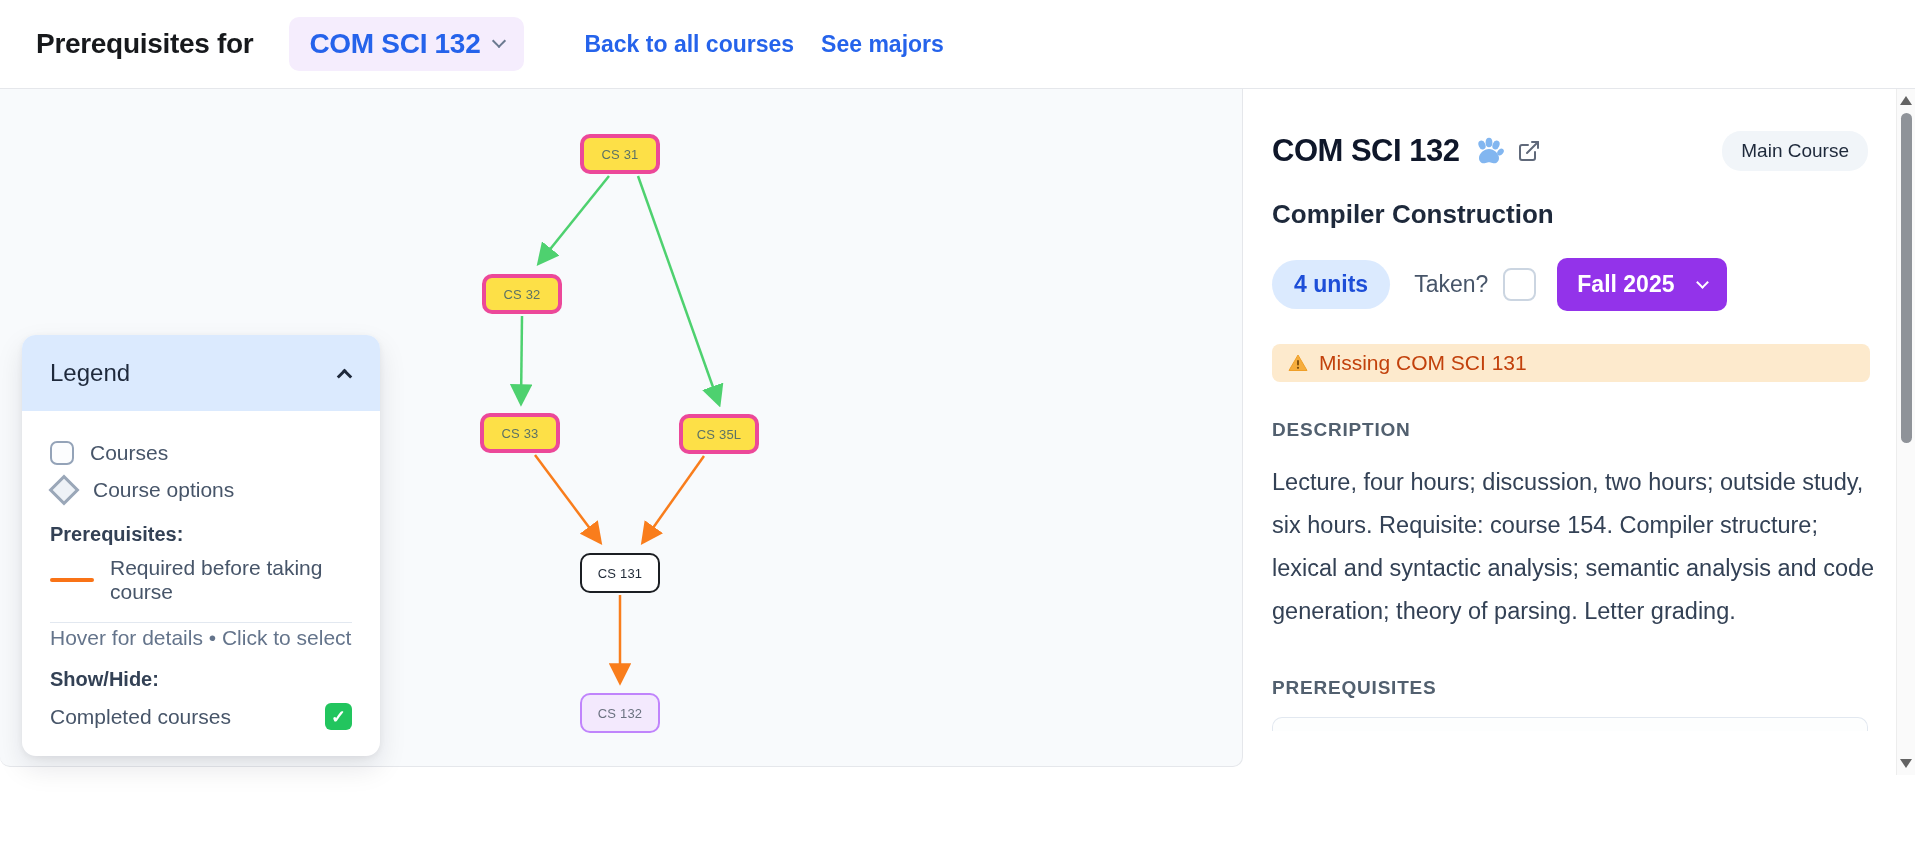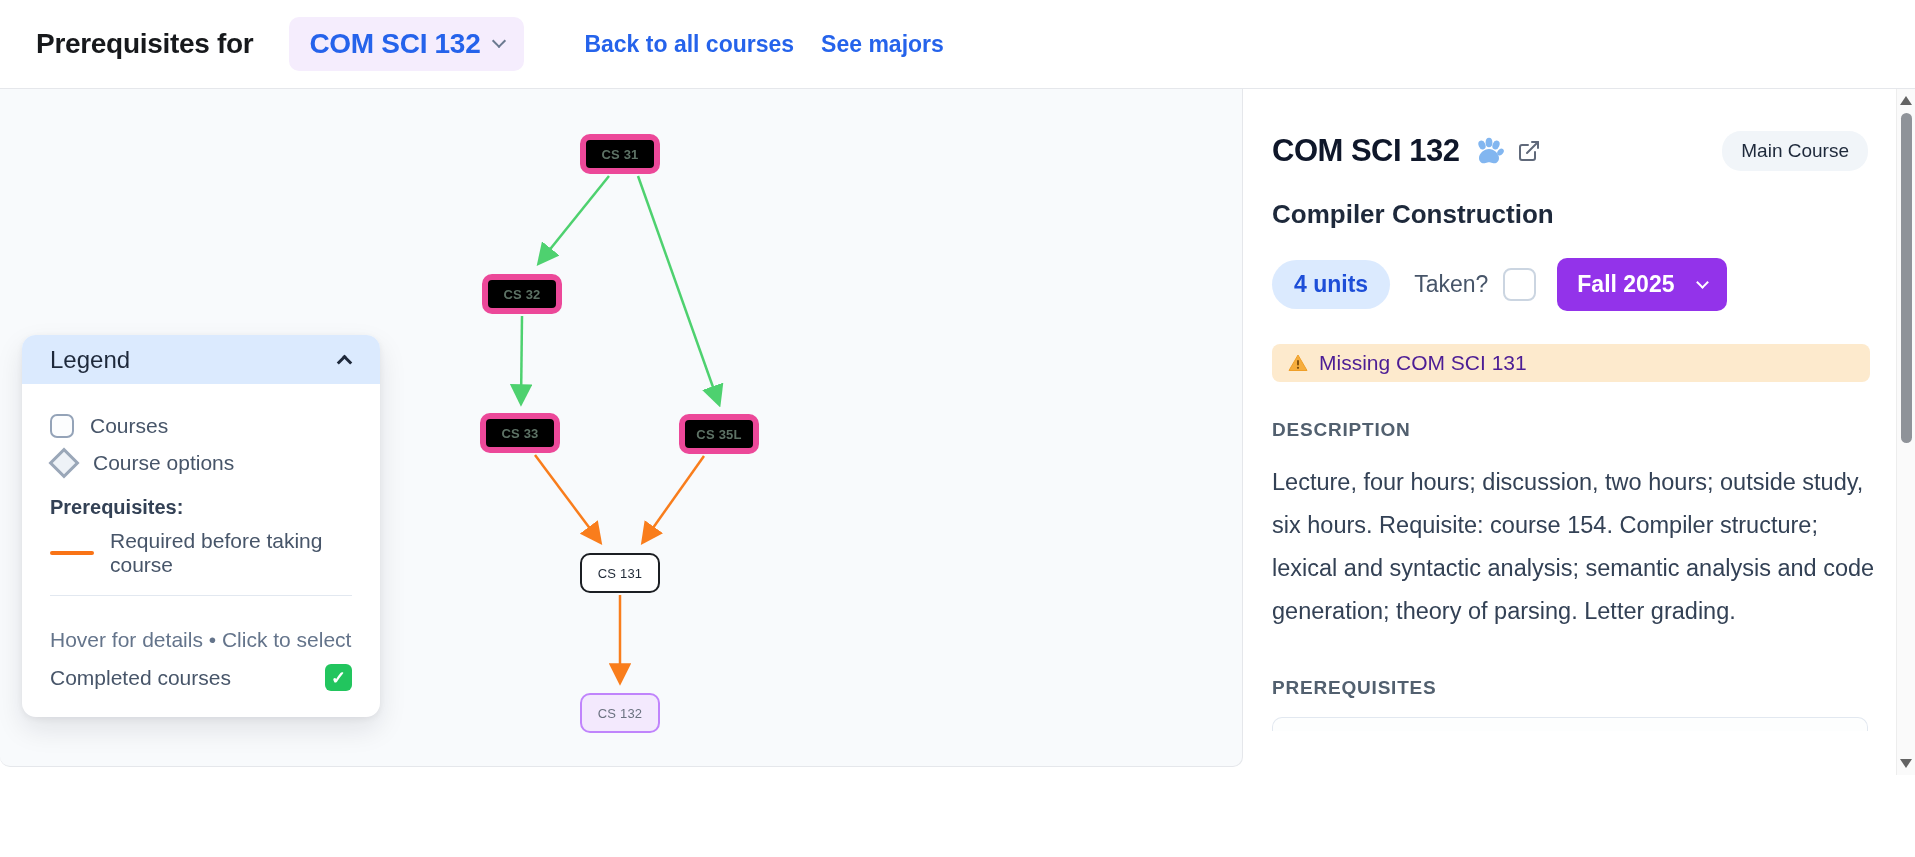--- a/index.html
+++ b/index.html
@@ -16,58 +16,58 @@
   .hdr-link { font-size:23px; font-weight:600; color:#2563eb; text-decoration:none; cursor:pointer; }
   .link-back { margin-left:60px; }
   .link-majors { margin-left:27px; }
 
   .top-divider { position:absolute; left:0; top:88px; width:1915px; height:1px; background:#e5e7eb; }
 
   
   .canvas { position:absolute; left:0; top:89px; width:1243px; height:678px; background:#f8fafc; border-right:1px solid #e5e7eb; border-bottom:1px solid #e5e7eb; border-radius:0 0 10px 10px; }
   .edges { position:absolute; left:0; top:0; width:1243px; height:678px; }
   .node { position:absolute; width:80px; height:40px; border-radius:10px; display:flex; align-items:center; justify-content:center; font-size:13px; letter-spacing:0.2px; cursor:pointer; background:#fff; }
-  .node.completed { background:#000000; border:6px solid #ec4899; color:#5d7265;font-weight:bold; }
+  .node.completed { background:#fde047; border:4px solid #ec4899; color:#5d7265; }
   .node.missing   { background:#ffffff; border:2.5px solid #1b1e23; color:#1f2937; }
   .node.main      { background:#f3e9fd; border:2px solid #c084fc; color:#6b7280; }
 
   
   .legend { position:absolute; left:22px; top:246px; width:358px; background:#ffffff; border-radius:14px; box-shadow:0 12px 28px rgba(15,23,42,.10), 0 2px 6px rgba(15,23,42,.06); }
-  .legend-header { background:#dbeafe; height:49px; border-radius:14px 14px 0 0; display:flex; align-items:center; justify-content:space-between; padding:0 30px 0 28px; cursor:pointer; }
+  .legend-header { background:#dbeafe; height:76px; border-radius:14px 14px 0 0; display:flex; align-items:center; justify-content:space-between; padding:0 30px 0 28px; cursor:pointer; }
   .legend-header .ttl { font-size:24px; color:#1e293b; }
   .legend-header .chev { color:#1e293b; transform:rotate(-135deg); margin-top:6px; width:11px; height:11px; border-width:3px; }
   .legend-body { padding:20px 28px 26px 28px; }
   .lg-sec { font-size:20px; font-weight:bold; color:#334155; }
   .lg-row { display:flex; align-items:center; gap:16px; margin-top:10px; }
   .lg-label { font-size:21px; color:#475569; }
   .shape-square { width:24px; height:24px; border:2px solid #94a3b8; border-radius:7px; background:#fcfdfe; flex:0 0 auto; }
   .shape-diamond { width:22px; height:22px; border:3px solid #9aa7b8; background:#eef2f7; transform:rotate(45deg); margin:4px 2px 4px 3px; flex:0 0 auto; }
   .line-orange { width:44px; height:4px; background:#f97316; border-radius:2px; flex:0 0 auto; }
   .lg-divider { border-top:1px solid #e2e8f0; margin:18px 0 0 0; }
-  .lg-hint { font-size:21px; color:#64748b; margin-top:32px; }
+  .lg-hint { font-size:21px; color:#64748b; margin-top:3px; }
   .mt18 { margin-top:18px; }
   .lg-row-between { display:flex; align-items:center; justify-content:space-between; margin-top:12px; }
   .checkbox-on { width:27px; height:27px; background:#22c55e; border-radius:6px; display:flex; align-items:center; justify-content:center; color:#fff; font-size:18px; font-weight:bold; cursor:pointer; }
 
   
   .panel { position:absolute; left:1244px; top:89px; width:652px; height:686px; background:#fff; padding:0 28px 0 28px; overflow:hidden; }
   .title-row { display:flex; align-items:center; margin-top:42px; }
   .course-code { font-size:31px; font-weight:bold; color:#0f172a; letter-spacing:-0.5px; }
   .paw { margin-left:14px; }
   .ext-link { margin-left:12px; cursor:pointer; }
   .badge { margin-left:auto; background:#f1f5f9; border-radius:19px; padding:9px 19px; font-size:19px; color:#1e293b; white-space:nowrap; }
   .course-title { margin-top:28px; font-size:26px; font-weight:bold; color:#1e293b; }
   .units-row { margin-top:28px; display:flex; align-items:center; }
   .units-pill { background:#dbeafe; color:#1d4ed8; font-weight:bold; font-size:23px; padding:11px 22px; border-radius:26px; }
   .taken-label { margin-left:24px; font-size:23px; color:#475569; }
   .taken-box { margin-left:15px; width:33px; height:33px; border:2px solid #cbd5e1; border-radius:8px; background:#fff; cursor:pointer; }
   .term-btn { margin-left:21px; background:#9333ea; border:none; color:#fff; font-family:inherit; font-weight:bold; font-size:23px; padding:13px 20px; border-radius:10px; display:flex; align-items:center; gap:24px; cursor:pointer; }
   .term-btn .chev { color:#fff; width:9px; height:9px; margin-top:-4px; }
   .warning { margin-top:33px; background:#fdeacd; border-radius:8px; height:38px; display:flex; align-items:center; gap:11px; padding:0 16px; width:598px; }
-  .warning-text { font-size:21px; color:#4c1d95; }
+  .warning-text { font-size:21px; color:#c2410c; }
   .sec-heading { margin-top:37px; font-size:19px; font-weight:bold; color:#52606f; letter-spacing:0.8px; }
   .desc { margin-top:20px; width:604px; font-size:23.5px; line-height:43px; color:#334155; }
   .prereq-heading { margin-top:44px; }
   .prereq-stub { margin-top:18px; width:596px; height:14px; border:1px solid #e2e8f0; border-bottom:none; border-radius:10px 10px 0 0; background:#fdfefe; }
 
   
   .scrollbar { position:absolute; right:0; top:89px; width:19px; height:686px; background:#fafafa; border-left:1px solid #ededed; }
   .sb-arrow-up { position:absolute; top:7px; left:3px; width:0; height:0; border-left:6.5px solid transparent; border-right:6.5px solid transparent; border-bottom:9px solid #636363; cursor:pointer; }
   .sb-arrow-down { position:absolute; bottom:7px; left:3px; width:0; height:0; border-left:6.5px solid transparent; border-right:6.5px solid transparent; border-top:9px solid #636363; cursor:pointer; }
   .sb-thumb { position:absolute; top:24px; left:3.5px; width:11px; height:330px; background:#8f9399; border-radius:6px; cursor:pointer; }
@@ -127,20 +127,21 @@
           <span class="shape-diamond"></span>
           <span class="lg-label">Course options</span>
         </div>
         <div class="lg-sec mt18">Prerequisites:</div>
         <div class="lg-row">
           <span class="line-orange"></span>
           <span class="lg-label">Required before taking course</span>
         </div>
         <div class="lg-divider"></div>
         <div class="lg-hint">Hover for details • Click to select</div>
+        <div class="lg-sec mt18">Show/Hide:</div>
         <div class="lg-row-between">
           <span class="lg-label">Completed courses</span>
           <span class="checkbox-on">
             <span>✓</span>
           </span>
         </div>
       </div>
     </div>
   </div>
 

